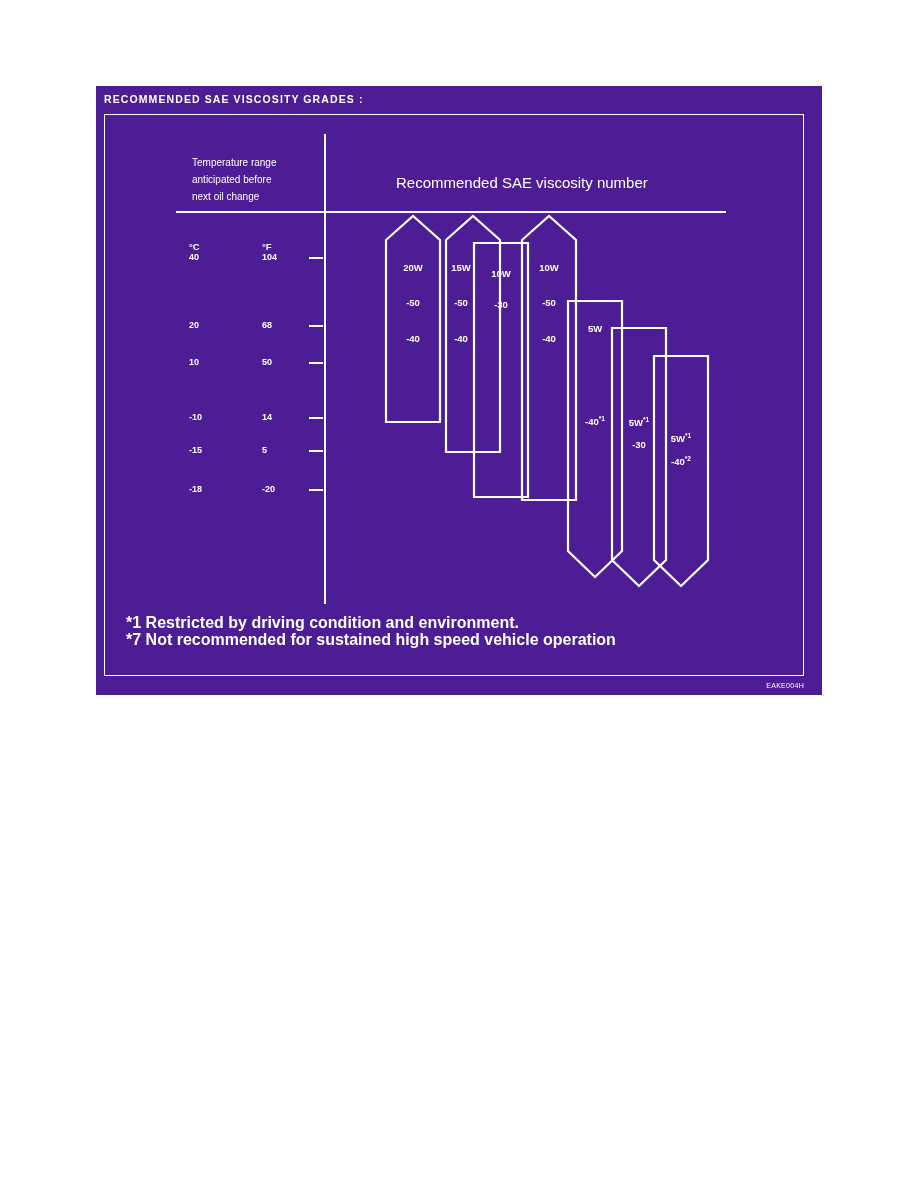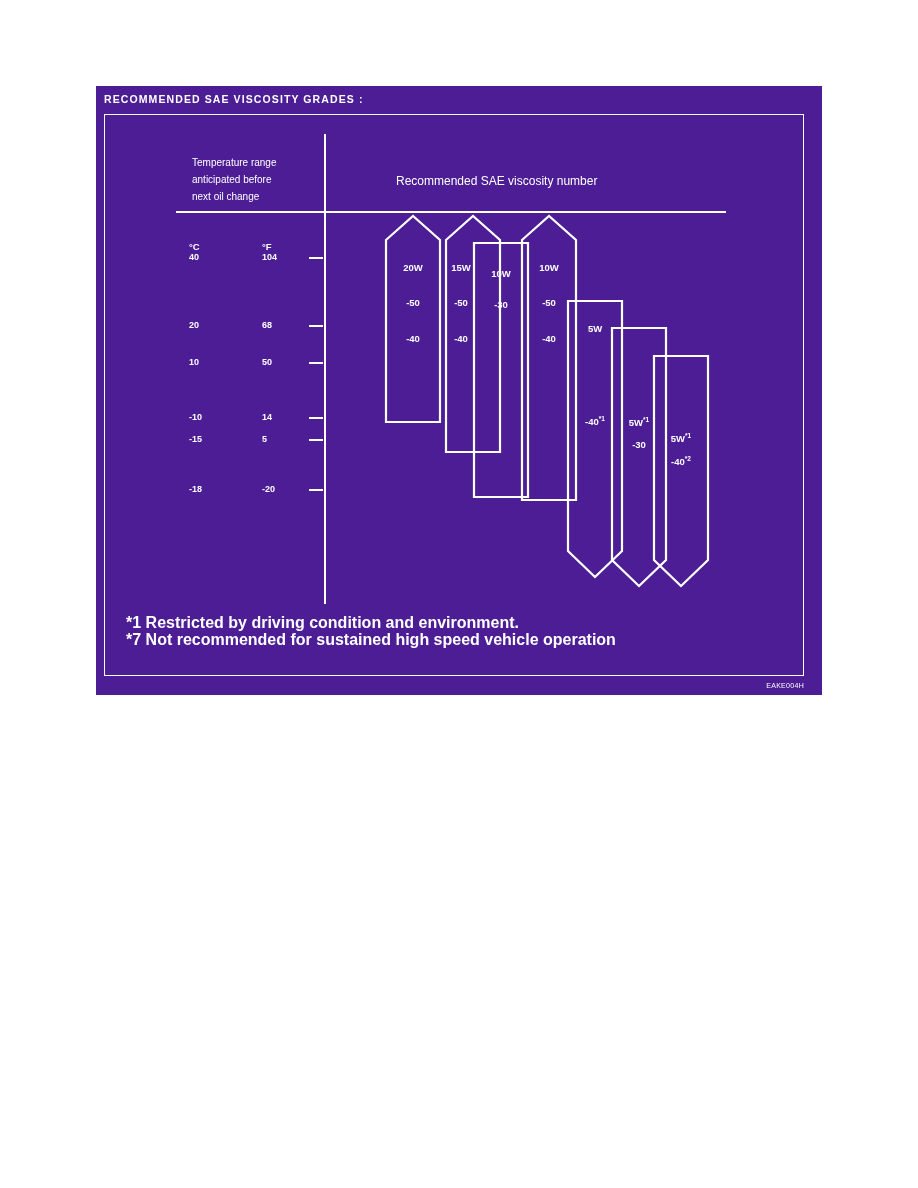--- a/index.html
+++ b/index.html
@@ -55,21 +55,21 @@
     color: #ffffff;
     font-size: 10px;
     line-height: 17px;
     white-space: pre-line;
   }
   #viscosity-label {
     position: absolute;
     left: 300px;
     top: 88px;
     color: #ffffff;
-    font-size: 12px;
+    font-size: 15px;
     white-space: nowrap;
   }
 
   
   #axis-horizontal {
     position: absolute;
     left: 80px;
     top: 125px;
     width: 550px;
     height: 1.5px;
@@ -199,21 +199,21 @@
   <div class="tick-row" style="top:271px;">
     <span class="c-val">10</span>
     <span class="f-val">50</span>
     <span class="tick-mark"></span>
   </div>
   <div class="tick-row" style="top:326px;">
     <span class="c-val">-10</span>
     <span class="f-val">14</span>
     <span class="tick-mark"></span>
   </div>
-  <div class="tick-row" style="top:348px;text-decoration:underline;">
+  <div class="tick-row" style="top:359px;text-decoration:underline;">
     <span class="c-val">-15</span>
     <span class="f-val">5</span>
     <span class="tick-mark"></span>
   </div>
   <div class="tick-row" style="top:398px;">
     <span class="c-val">-18</span>
     <span class="f-val">-20</span>
     <span class="tick-mark"></span>
   </div>
 

